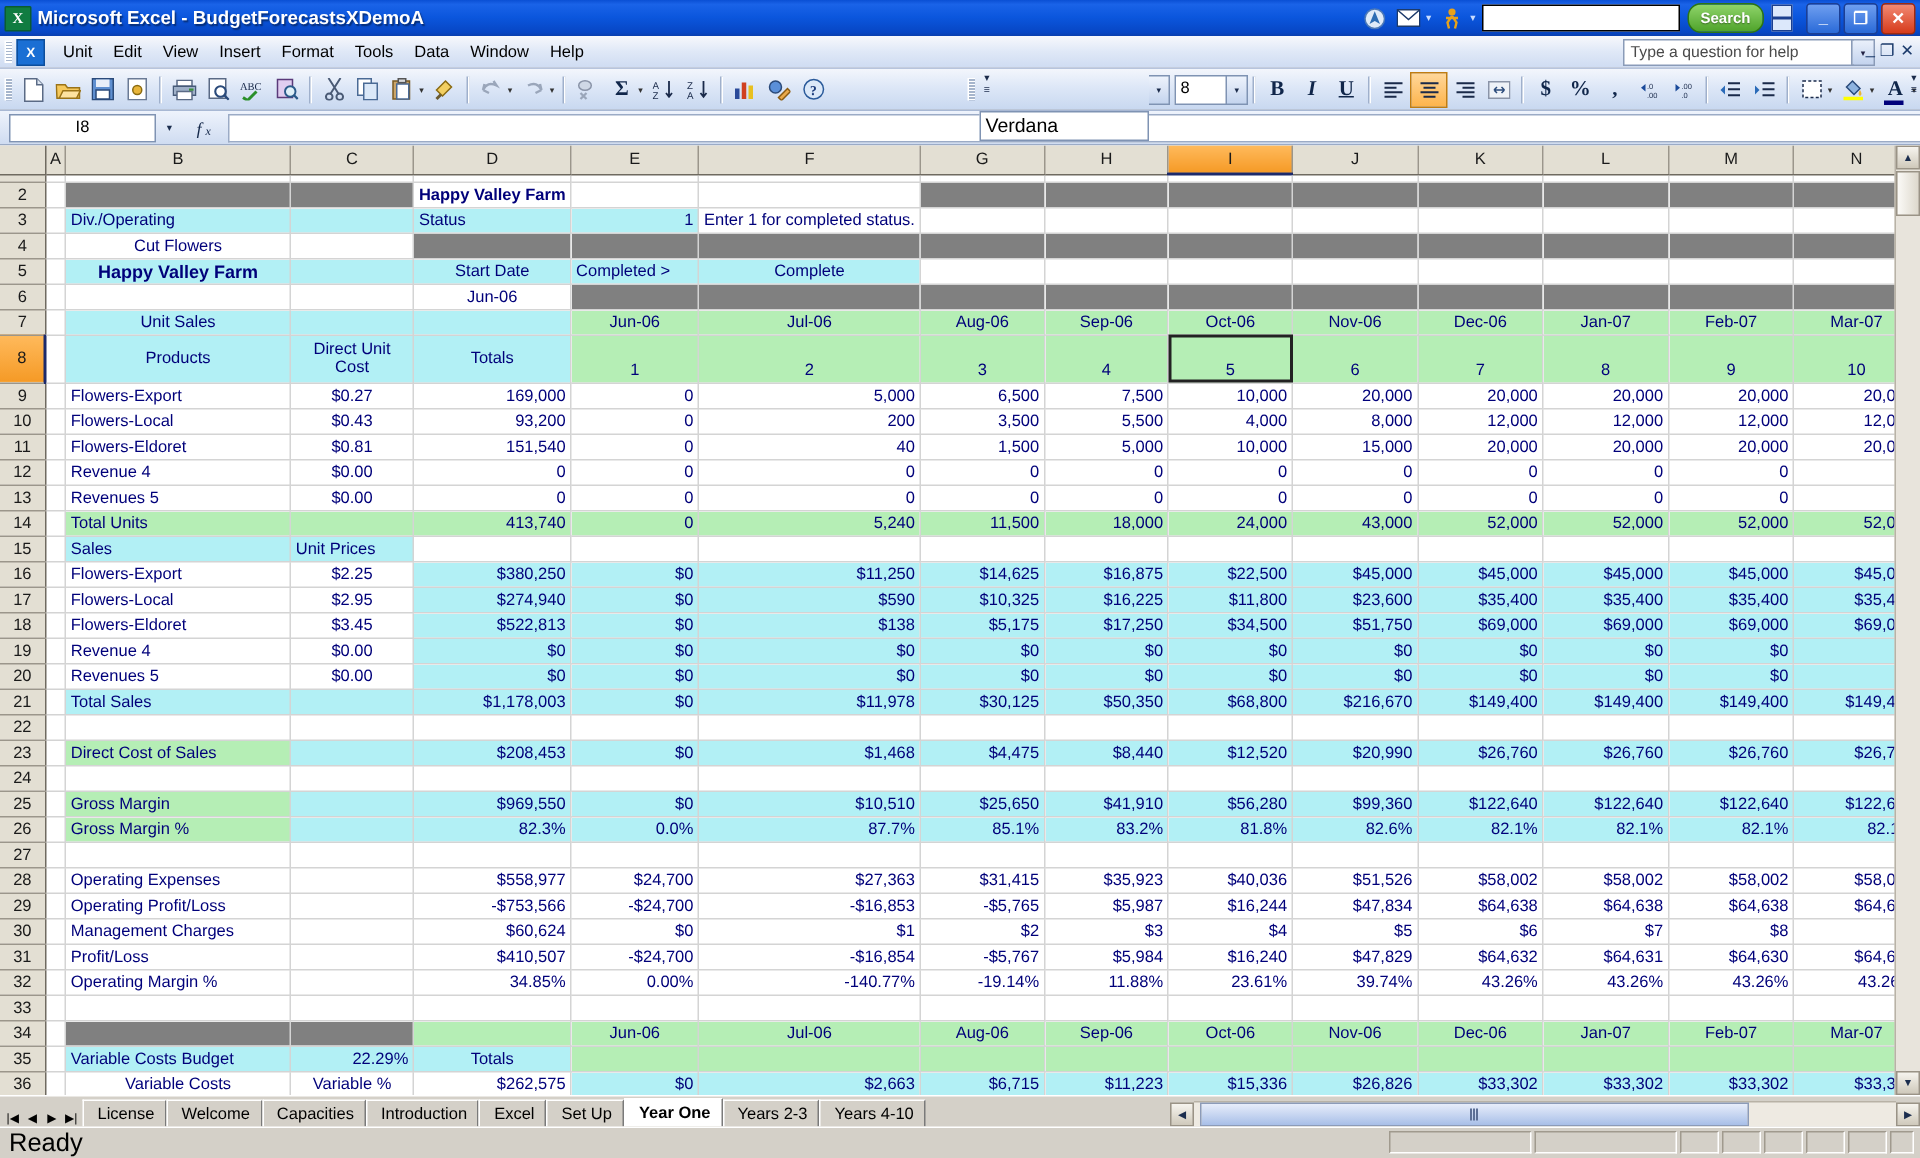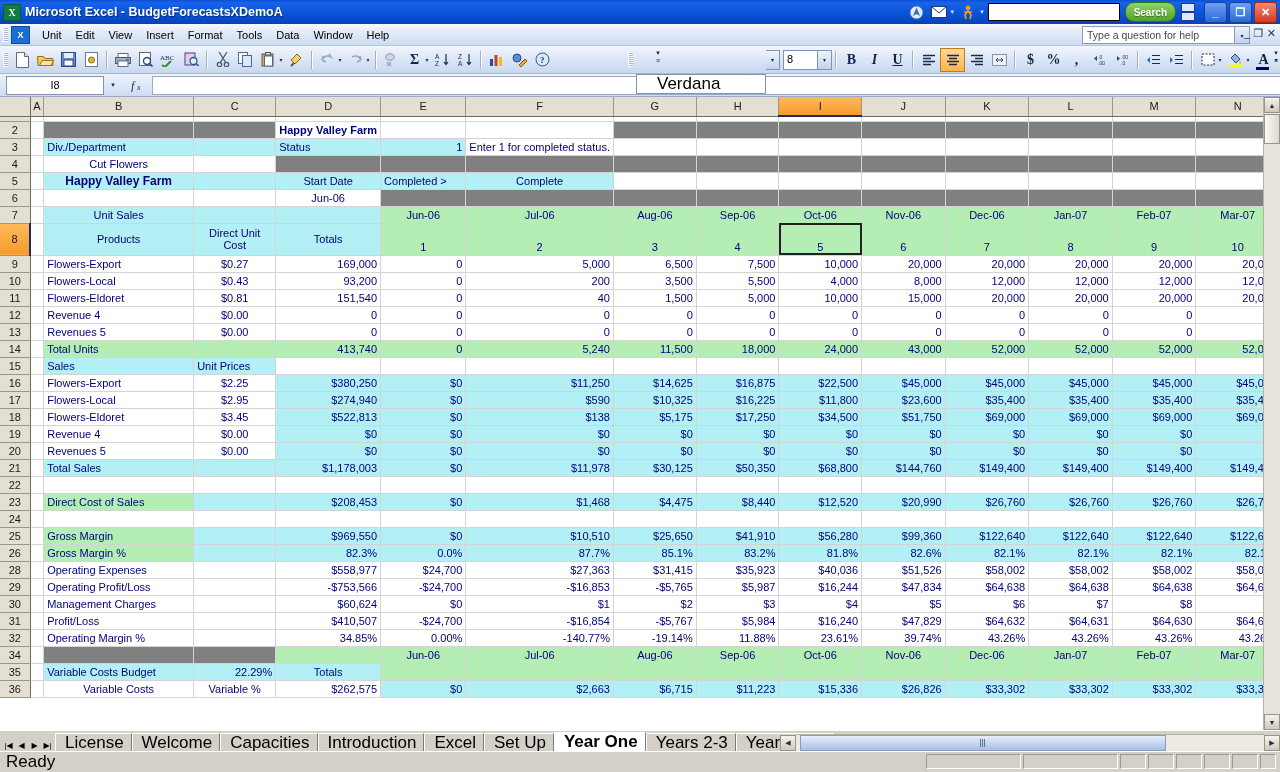--- a/index.html
+++ b/index.html
@@ -94,21 +94,21 @@
   }
   .tool{
     width:23px;height:22px;display:flex;align-items:center;justify-content:center;
     font-size:13px;color:#26406e;text-align:right;
   }
   .tool svg{display:block;}
   .sep{width:1px;height:18px;background:#9fb0cc;margin:0 3px;border-right:1px solid #fff;}
   .dd{font-size:6px;color:#333;margin-left:-3px;width:8px;text-align:center;}
   .fontbox{
     width:108px;height:18px;background:#fff;border:1px solid #7f93b3;
-    font-size:17px;padding-left:20px;line-height:17px;display:flex;align-items:center;margin-top:48px;
+    font-size:13px;padding-left:3px;line-height:17px;display:flex;align-items:center;margin-top:48px;
   }
   .sizebox{
     width:30px;height:18px;background:#fff;border:1px solid #7f93b3;
     font-size:11px;padding-left:3px;line-height:17px;display:flex;align-items:center;
   }
   .cbtn{
     width:13px;height:18px;background:linear-gradient(180deg,#eef3fc,#c4d4ee);
     border:1px solid #7f93b3;border-left:none;
     display:flex;align-items:center;justify-content:center;font-size:6px;color:#1a2a4a;
   }
@@ -176,21 +176,21 @@
   .vs-bot{position:absolute;bottom:0;}
   
   .tabbar{
     height:20px;background:#d4d0c8;display:flex;align-items:flex-end;
     border-top:1px solid #fff;position:relative;
   }
   .navbtns{display:flex;align-items:center;padding:0 2px 1px 3px;gap:2px;}
   .navb{font-size:8px;color:#000;width:11px;text-align:center;}
   .tabs{display:flex;align-items:flex-end;height:18px;}
   .tab{
-    height:17px;padding:0 7px 0 9px;font-size:17px;color:#000;
+    height:17px;padding:0 7px 0 9px;font-size:11px;color:#000;
     display:flex;align-items:center;background:#d4d0c8;
     border-top:1px solid #fff;border-left:1px solid #fff;border-right:1px solid #7a7a7a;
     transform:skewX(0deg);position:relative;
   }
   .tab.active{background:#fff;font-weight:bold;height:18px;}
   .hscroll{
     position:absolute;right:0;bottom:0;width:500px;height:17px;display:flex;align-items:center;
   }
   .hs-btn{width:16px;height:16px;background:linear-gradient(180deg,#f6f4ee,#cfc9bb);
     border:1px solid #9a9386;display:flex;align-items:center;justify-content:center;
@@ -594,21 +594,21 @@
           <td class="c gray"></td>
     <td class="c gray"></td>
           <td class="c gray"></td>
     <td class="c gray"></td>
           <td class="c gray"></td>
   </tr>
 
   <tr style="height:17px">
     <td class="rowhead">3</td>
     <td class="c"></td>
-    <td class="c cy l bl">Div./Department</td>
+    <td class="c cy l bl">Div./Operating</td>
     <td class="c cy"></td>
     <td class="c cy l">Status</td>
     <td class="c cy r">1</td>
     <td class="c wht l br" style="border-left:1px solid #000">Enter 1 for completed status.</td>
     <td class="c wht"></td>
           <td class="c wht"></td>
     <td class="c wht"></td>
           <td class="c wht"></td>
     <td class="c wht"></td>
           <td class="c wht"></td>
@@ -918,21 +918,21 @@
     <td class="rowhead">21</td>
     <td class="c"></td>
     <td class="c cy l bl bt bb">Total Sales</td>
     <td class="c cy bt bb br"></td>
     <td class="c cy r br bt bb">$1,178,003</td>
     <td class="c cy r bt bb">$0</td>
     <td class="c cy r bt bb">$11,978</td>
     <td class="c cy r bt bb">$30,125</td>
     <td class="c cy r bt bb">$50,350</td>
     <td class="c cy r bt bb">$68,800</td>
-    <td class="c cy r bt bb">$144,760</td>
+    <td class="c cy r bt bb">$216,670</td>
     <td class="c cy r bt bb">$149,400</td>
     <td class="c cy r bt bb">$149,400</td>
     <td class="c cy r bt bb">$149,400</td>
     <td class="c cy r bt bb">$149,400</td>
   </tr>
 
   <tr style="height:17px">
     <td class="rowhead">22</td>
     <td class="c"></td>
     <td class="c wht bl"></td>
@@ -1015,20 +1015,37 @@
     <td class="c cy r bb">85.1%</td>
     <td class="c cy r bb">83.2%</td>
     <td class="c cy r bb">81.8%</td>
     <td class="c cy r bb">82.6%</td>
     <td class="c cy r bb">82.1%</td>
     <td class="c cy r bb">82.1%</td>
     <td class="c cy r bb">82.1%</td>
     <td class="c cy r bb">82.1%</td>
   </tr>
 
+  <tr style="height:17px">
+    <td class="rowhead">27</td>
+    <td class="c"></td>
+    <td class="c wht bl"></td>
+          <td class="c wht br"></td>
+    <td class="c wht"></td>
+          <td class="c wht"></td>
+    <td class="c wht"></td>
+          <td class="c wht"></td>
+    <td class="c wht"></td>
+          <td class="c wht"></td>
+    <td class="c wht"></td>
+          <td class="c wht"></td>
+    <td class="c wht"></td>
+          <td class="c wht"></td>
+    <td class="c wht"></td>
+  </tr>
 
   <tr style="height:17px">
     <td class="rowhead">28</td>
     <td class="c"></td>
     <td class="c wht l bl bt bbg">Operating Expenses</td>
     <td class="c wht bt bbg br"></td>
     <td class="c wht r br bt bbg">$558,977</td>
     <td class="c wht r bt bbg">$24,700</td>
     <td class="c wht r bt bbg">$27,363</td>
     <td class="c wht r bt bbg">$31,415</td>
@@ -1106,20 +1123,37 @@
     <td class="c wht r bb red">-19.14%</td>
     <td class="c wht r bb">11.88%</td>
     <td class="c wht r bb">23.61%</td>
     <td class="c wht r bb">39.74%</td>
     <td class="c wht r bb">43.26%</td>
     <td class="c wht r bb">43.26%</td>
     <td class="c wht r bb">43.26%</td>
     <td class="c wht r bb">43.26%</td>
   </tr>
 
+  <tr style="height:17px">
+    <td class="rowhead">33</td>
+    <td class="c"></td>
+    <td class="c wht"></td>
+          <td class="c wht"></td>
+    <td class="c wht"></td>
+          <td class="c wht"></td>
+    <td class="c wht"></td>
+          <td class="c wht"></td>
+    <td class="c wht"></td>
+          <td class="c wht"></td>
+    <td class="c wht"></td>
+          <td class="c wht"></td>
+    <td class="c wht"></td>
+          <td class="c wht"></td>
+    <td class="c wht"></td>
+  </tr>
 
   <tr style="height:17px">
     <td class="rowhead">34</td>
     <td class="c"></td>
     <td class="c gray bl bt"></td>
     <td class="c gray bt"></td>
     <td class="c grn bt br"></td>
     <td class="c grn ctr bb2 bt">Jun-06</td>
     <td class="c grn ctr bb2 bt">Jul-06</td>
     <td class="c grn ctr bb2 bt">Aug-06</td>

